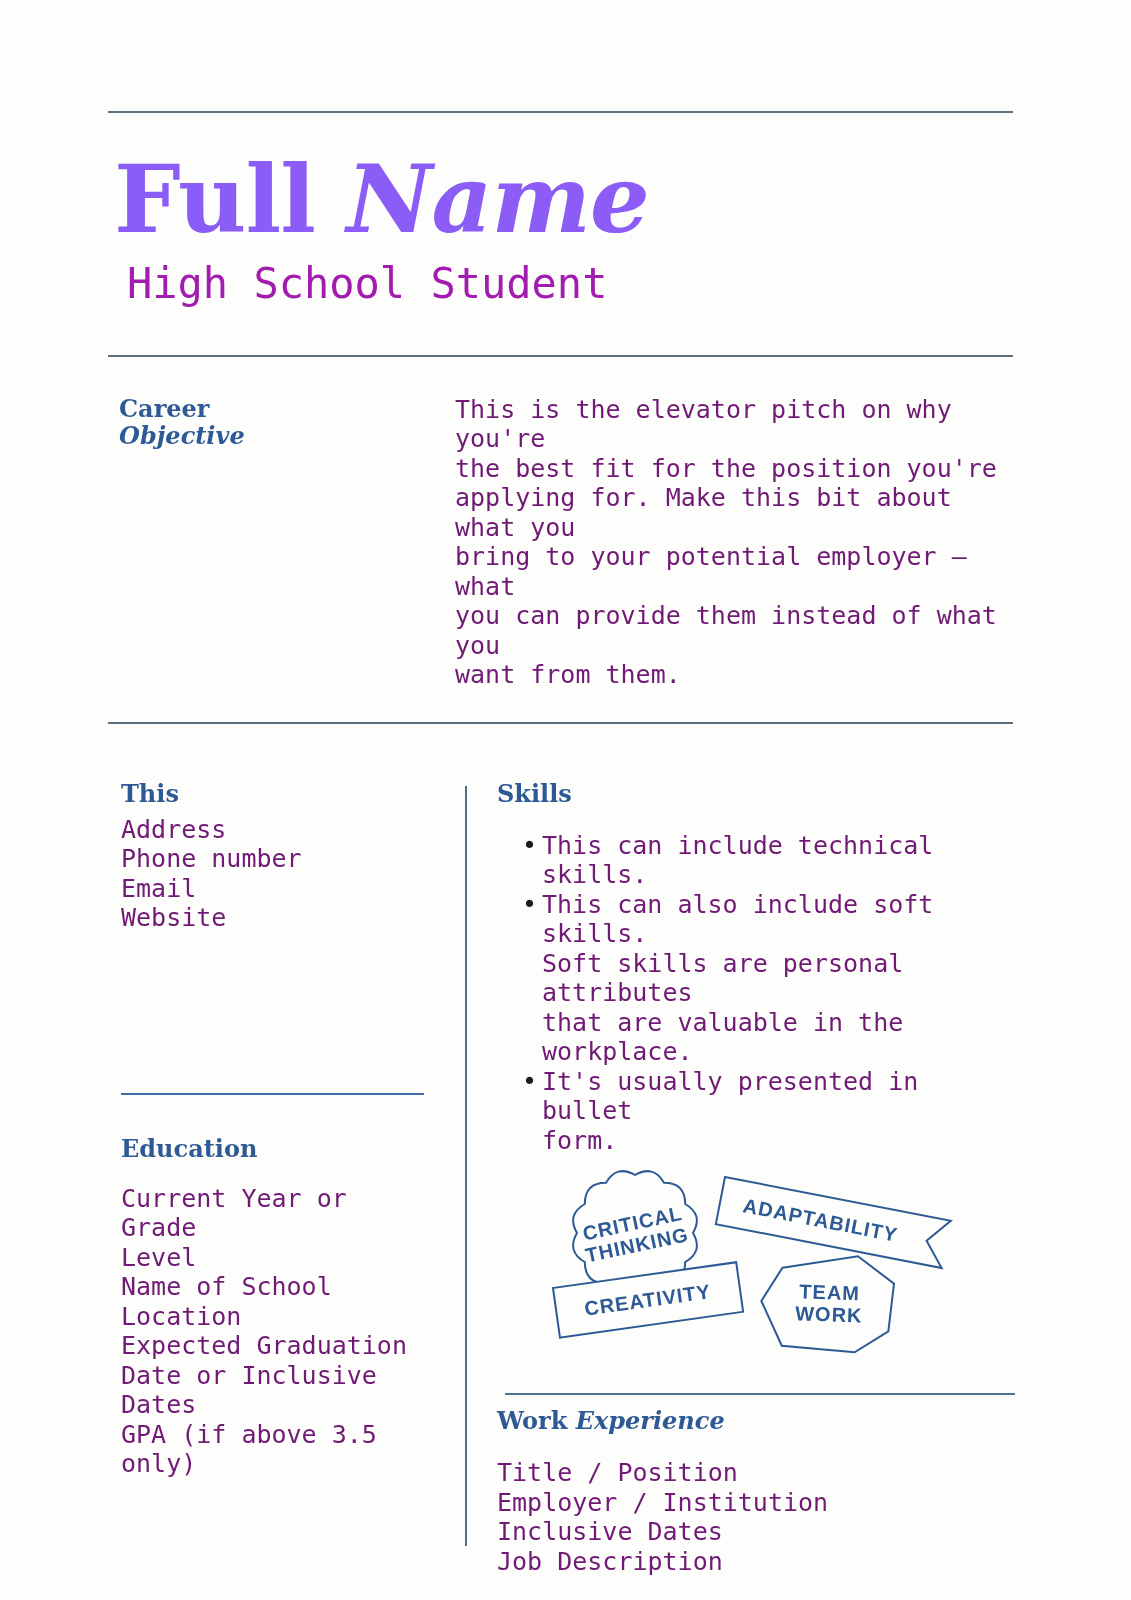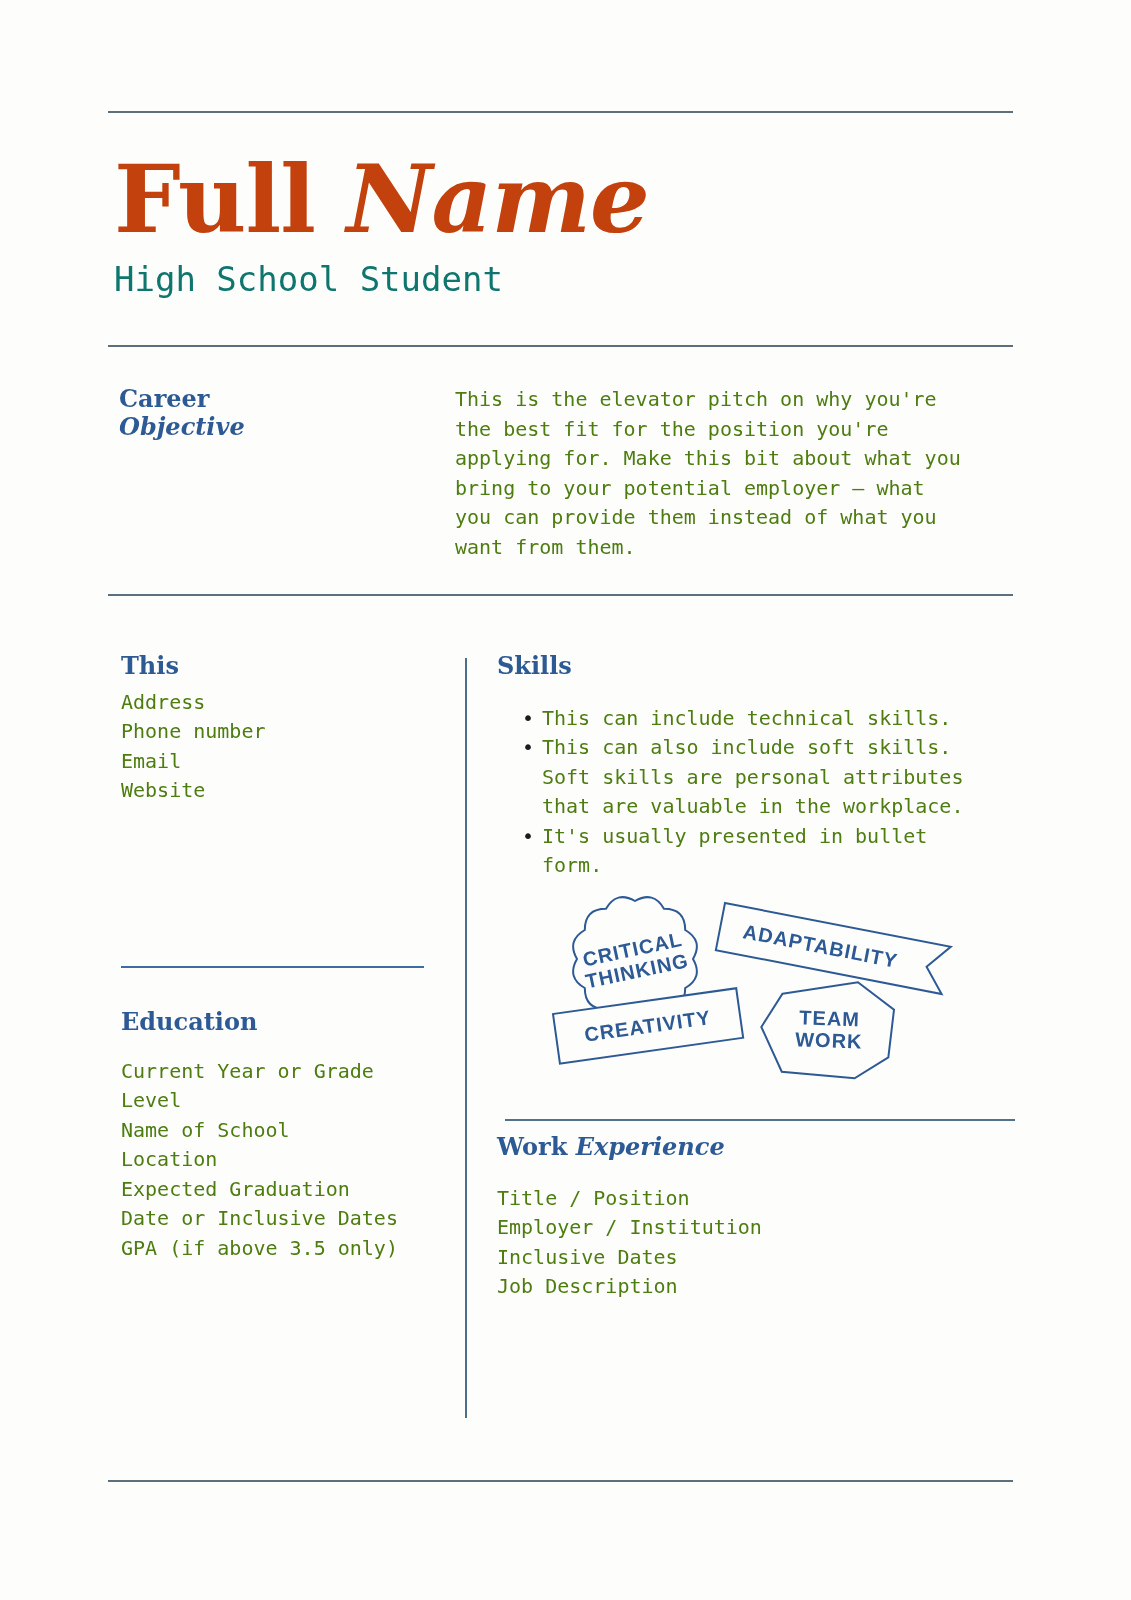--- a/index.html
+++ b/index.html
@@ -18,43 +18,43 @@
   .rule-3 { margin-top:32px; }
   .rule-bottom { margin-top:56px; }
 
   
   .page-title {
     margin:42px 0 0 6px;
     font-family:"DejaVu Serif", serif;
     font-weight:bold;
     font-size:94px;
     line-height:0.95;
-    color:#c2410c;
+    color:#8b5cf6;
     letter-spacing:-1px;
     white-space:nowrap;
   }
   .page-title .it { font-style:italic; }
   .subtitle {
-    margin:16px 0 0 6px;
-    font-size:34px;
+    margin:16px 0 0 19px;
+    font-size:42px;
     line-height:1.15;
-    color:#0f766e;
+    color:#a21caf;
   }
 
   
   .h2 {
     font-family:"DejaVu Serif", serif;
     font-weight:bold;
     font-size:24px;
     line-height:1.13;
     color:#2d5a94;
   }
   .h2 .it { font-style:italic; }
 
-  .mono { font-size:20px; line-height:29.5px; color:#4d7c0f; }
+  .mono { font-size:25px; line-height:29.5px; color:#701a75; }
   .pre { white-space:pre-line; }
 
   
   .career { display:flex; margin-top:38px; }
   .career-left { width:347px; padding-left:11px; flex:none; }
   .career-body { flex:1; }
 
   
   .cols { display:flex; position:relative; margin-top:56px; min-height:772px; }
   .col-divider {

